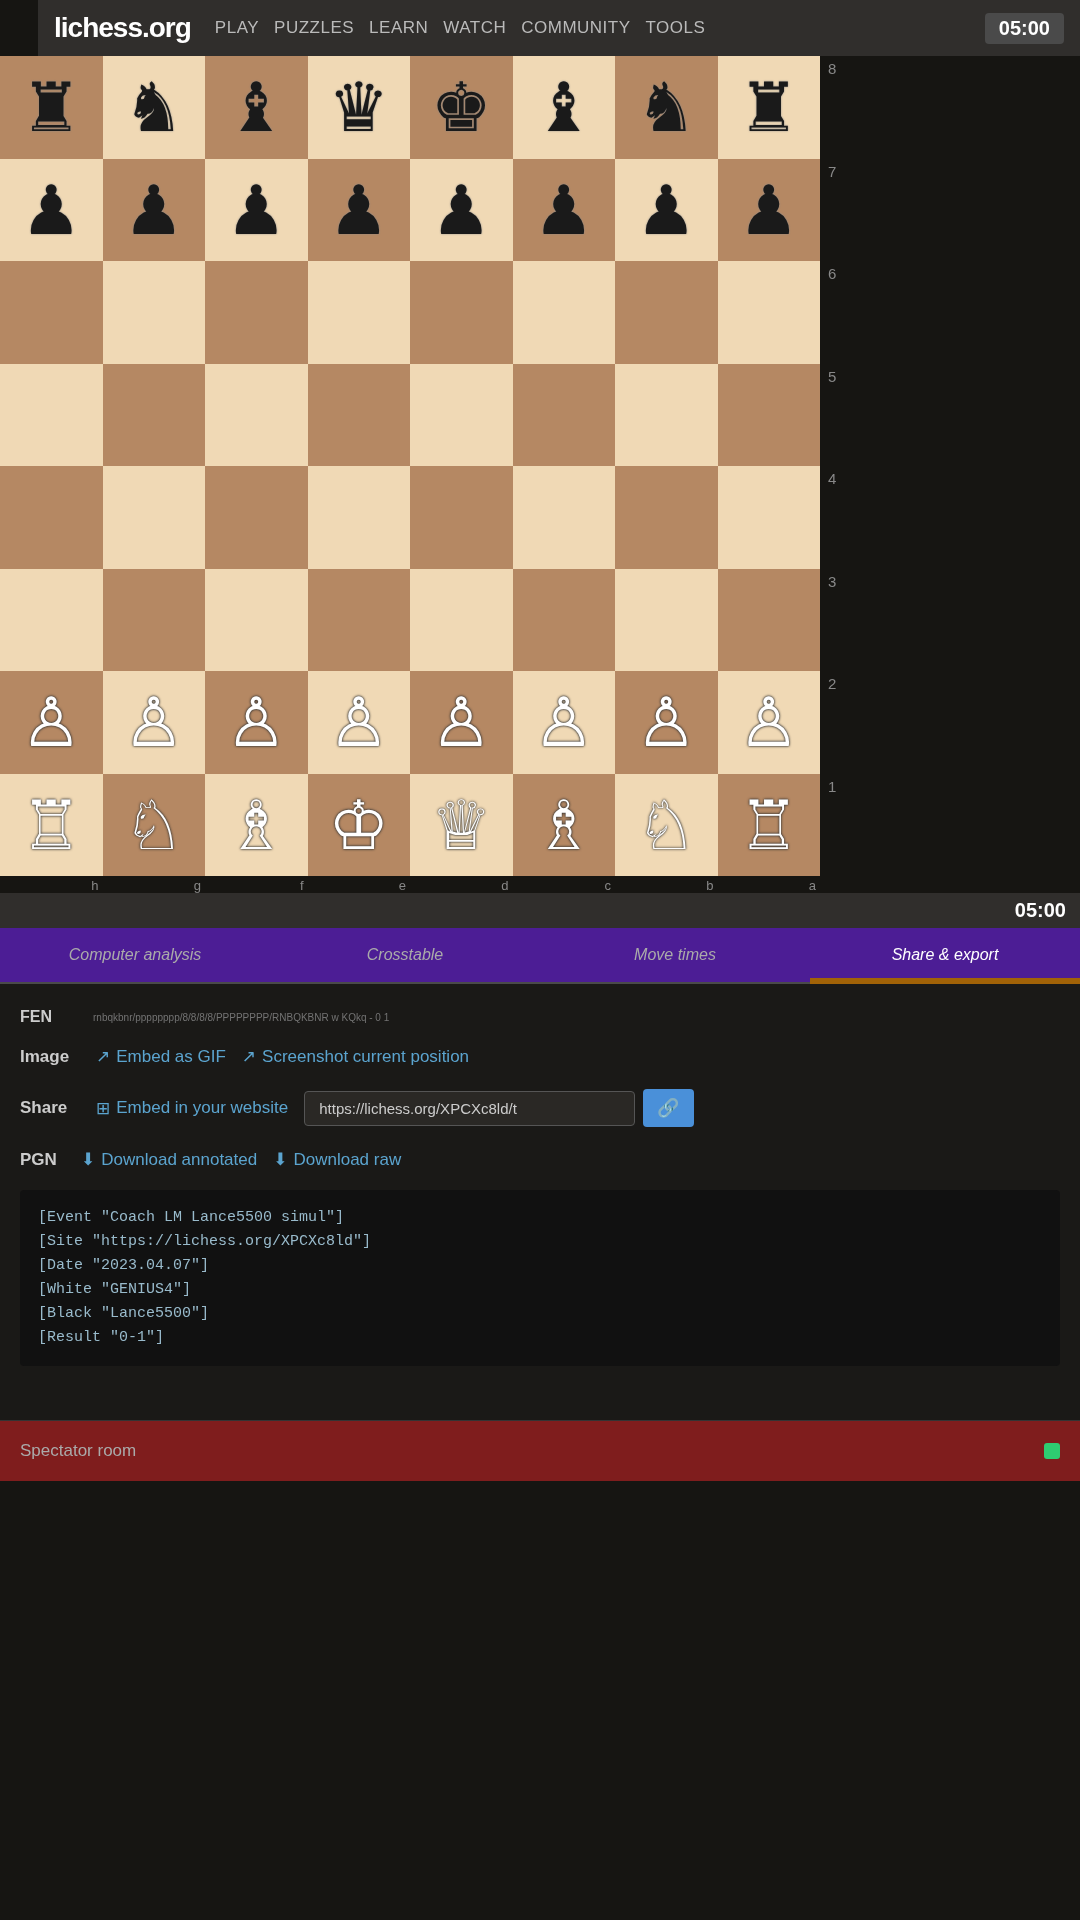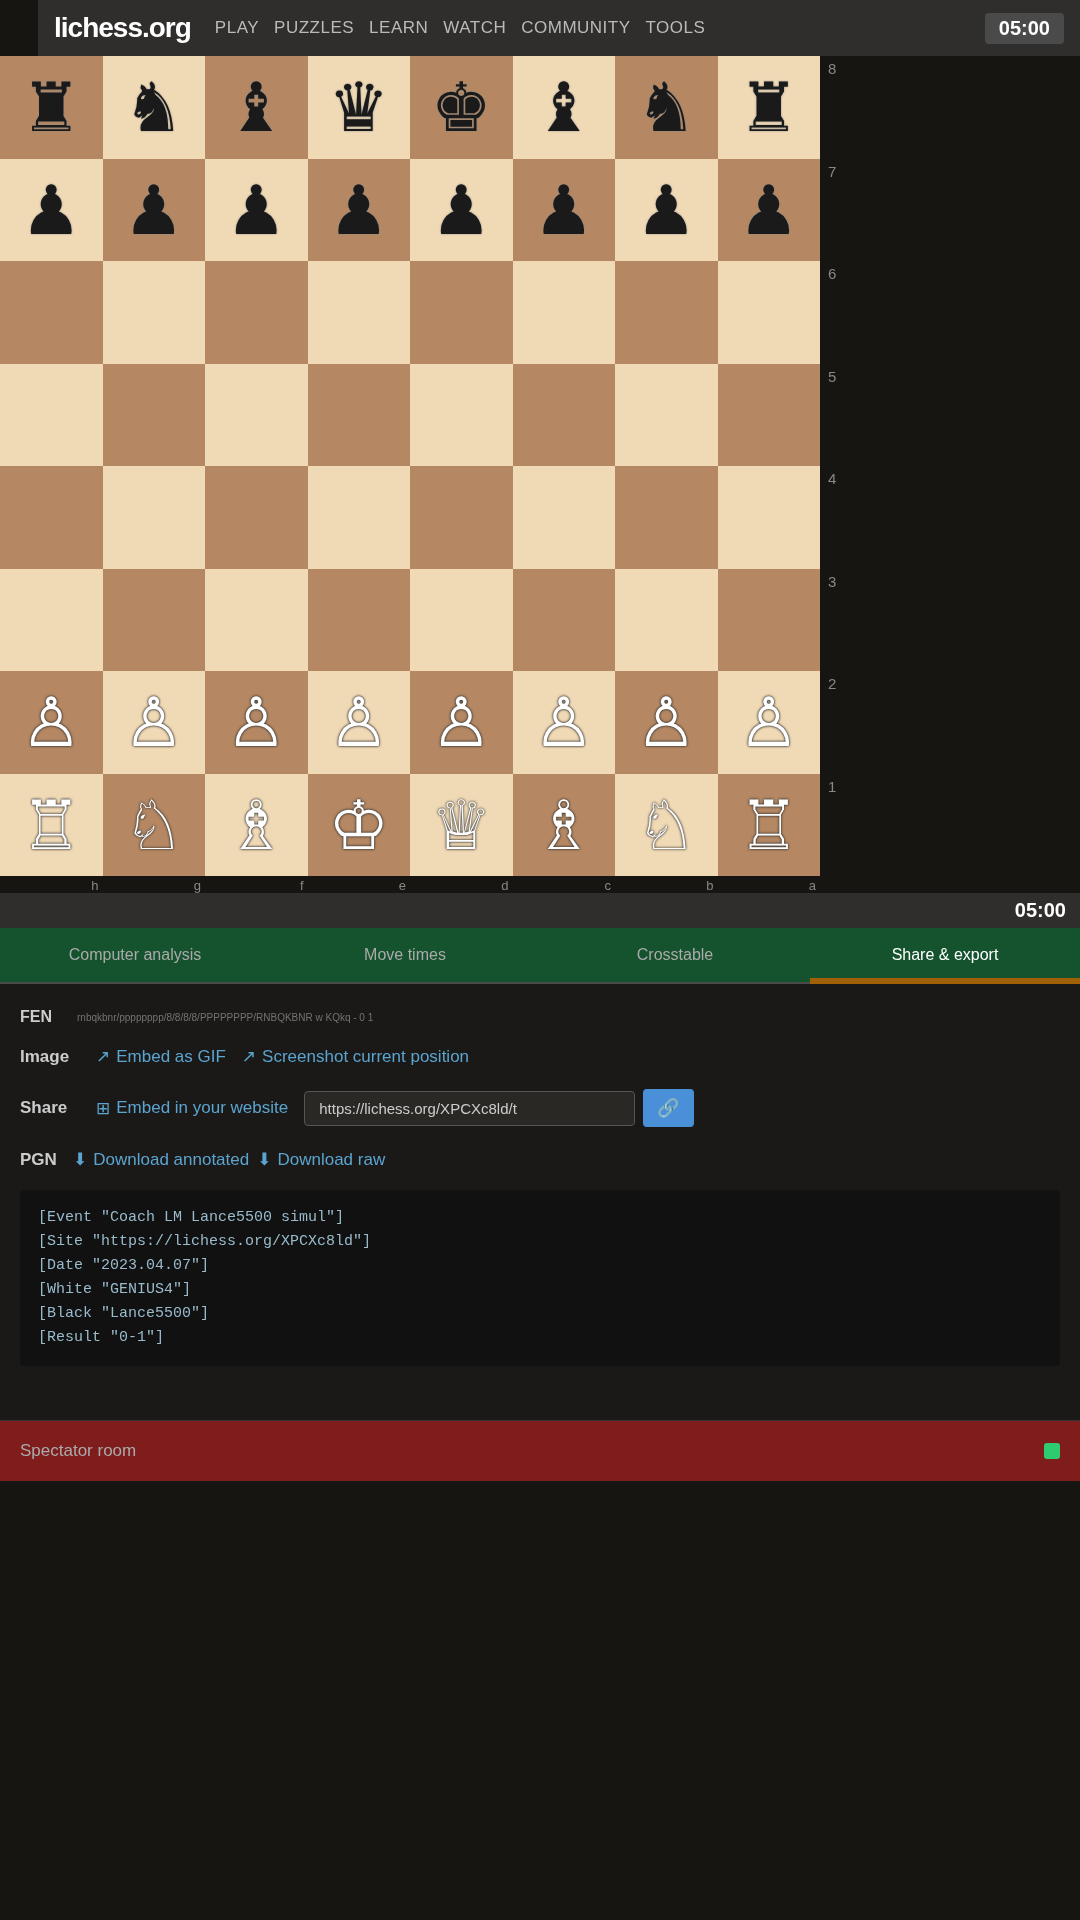--- a/index.html
+++ b/index.html
@@ -109,21 +109,22 @@
       font-weight: bold;
       padding: 6px 14px;
       text-align: right;
       width: 1080px;
     }
 
     
     .tabs {
       display: flex;
       border-bottom: 2px solid #4a4a4a;
-      background: #14532d;
+      background: #4c1d95;
+      font-style: italic;
     }
     .tab {
       flex: 1;
       text-align: center;
       padding: 18px 0 14px;
       font-size: 16px;
       color: #aaa;
       cursor: pointer;
       border-bottom: 3px solid transparent;
       margin-bottom: -2px;
@@ -134,21 +135,21 @@
     }
 
     
     .content {
       background: #1a1917;
       padding: 24px 20px;
     }
     .fen-row {
       display: flex;
       align-items: center;
-      gap: 12px;
+      gap: 28px;
       margin-bottom: 20px;
       font-size: 16px;
     }
     .fen-label {
       color: #ccc;
       font-weight: bold;
       min-width: 45px;
     }
     .fen-value {
       color: #737373;
@@ -201,21 +202,21 @@
       border-radius: 4px;
       padding: 8px 14px;
       cursor: pointer;
       color: #fff;
       font-size: 18px;
     }
 
     .pgn-row {
       display: flex;
       align-items: center;
-      gap: 8px;
+      gap: 16px;
       margin-bottom: 20px;
       font-size: 17px;
     }
     .pgn-label {
       color: #ccc;
       font-weight: bold;
       min-width: 45px;
     }
 
     .pgn-text {
@@ -434,22 +435,22 @@
   <div class="board-file-cell">d</div>
   <div class="board-file-cell">c</div>
   <div class="board-file-cell">b</div>
   <div class="board-file-cell">a</div>
 </div>
 
 <div class="timer-bottom">05:00</div>
 
 <div class="tabs">
   <div class="tab">Computer analysis</div>
+  <div class="tab">Crosstable</div>
   <div class="tab">Move times</div>
-  <div class="tab">Crosstable</div>
   <div class="tab active">Share &amp; export</div>
 </div>
 
 <div class="content">
 
   <div class="fen-row">
     <span class="fen-label">FEN</span>
     <span class="fen-value">rnbqkbnr/pppppppp/8/8/8/8/PPPPPPPP/RNBQKBNR w KQkq - 0 1</span>
   </div>
 

